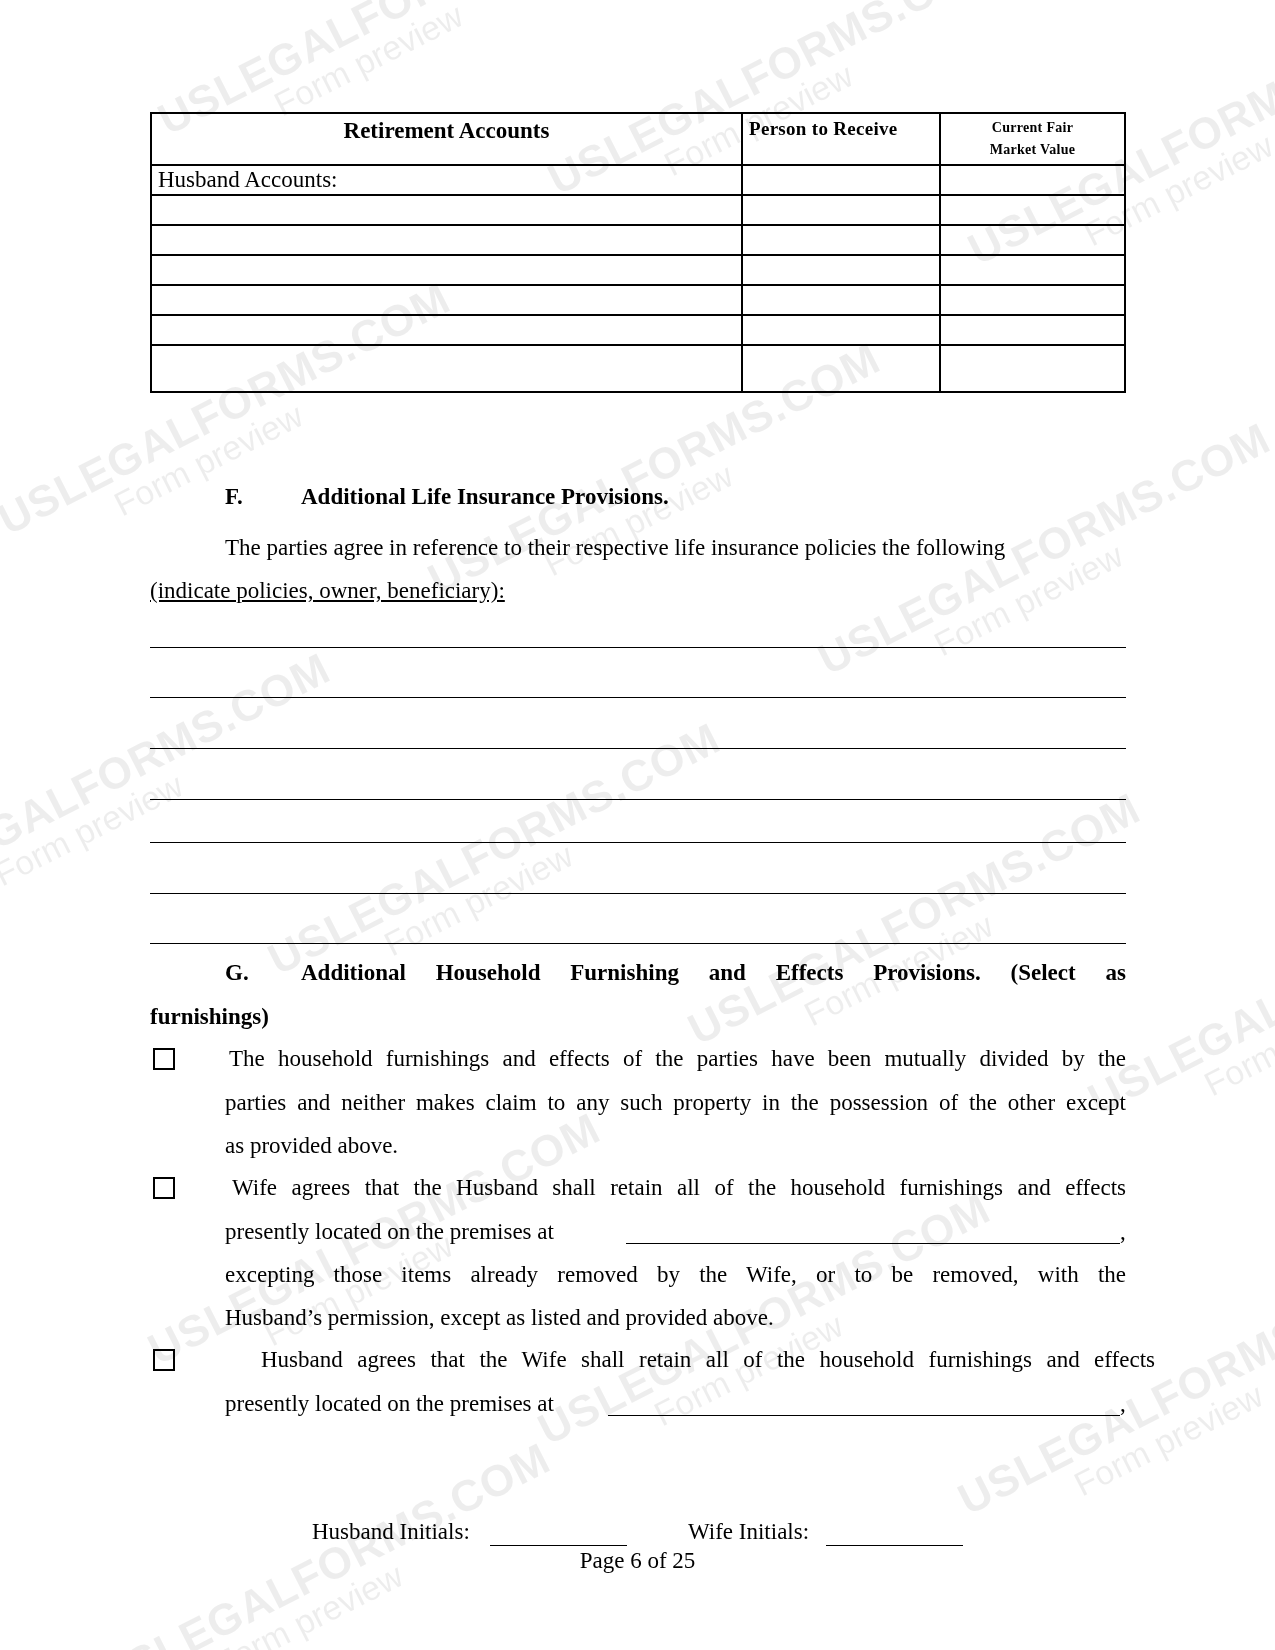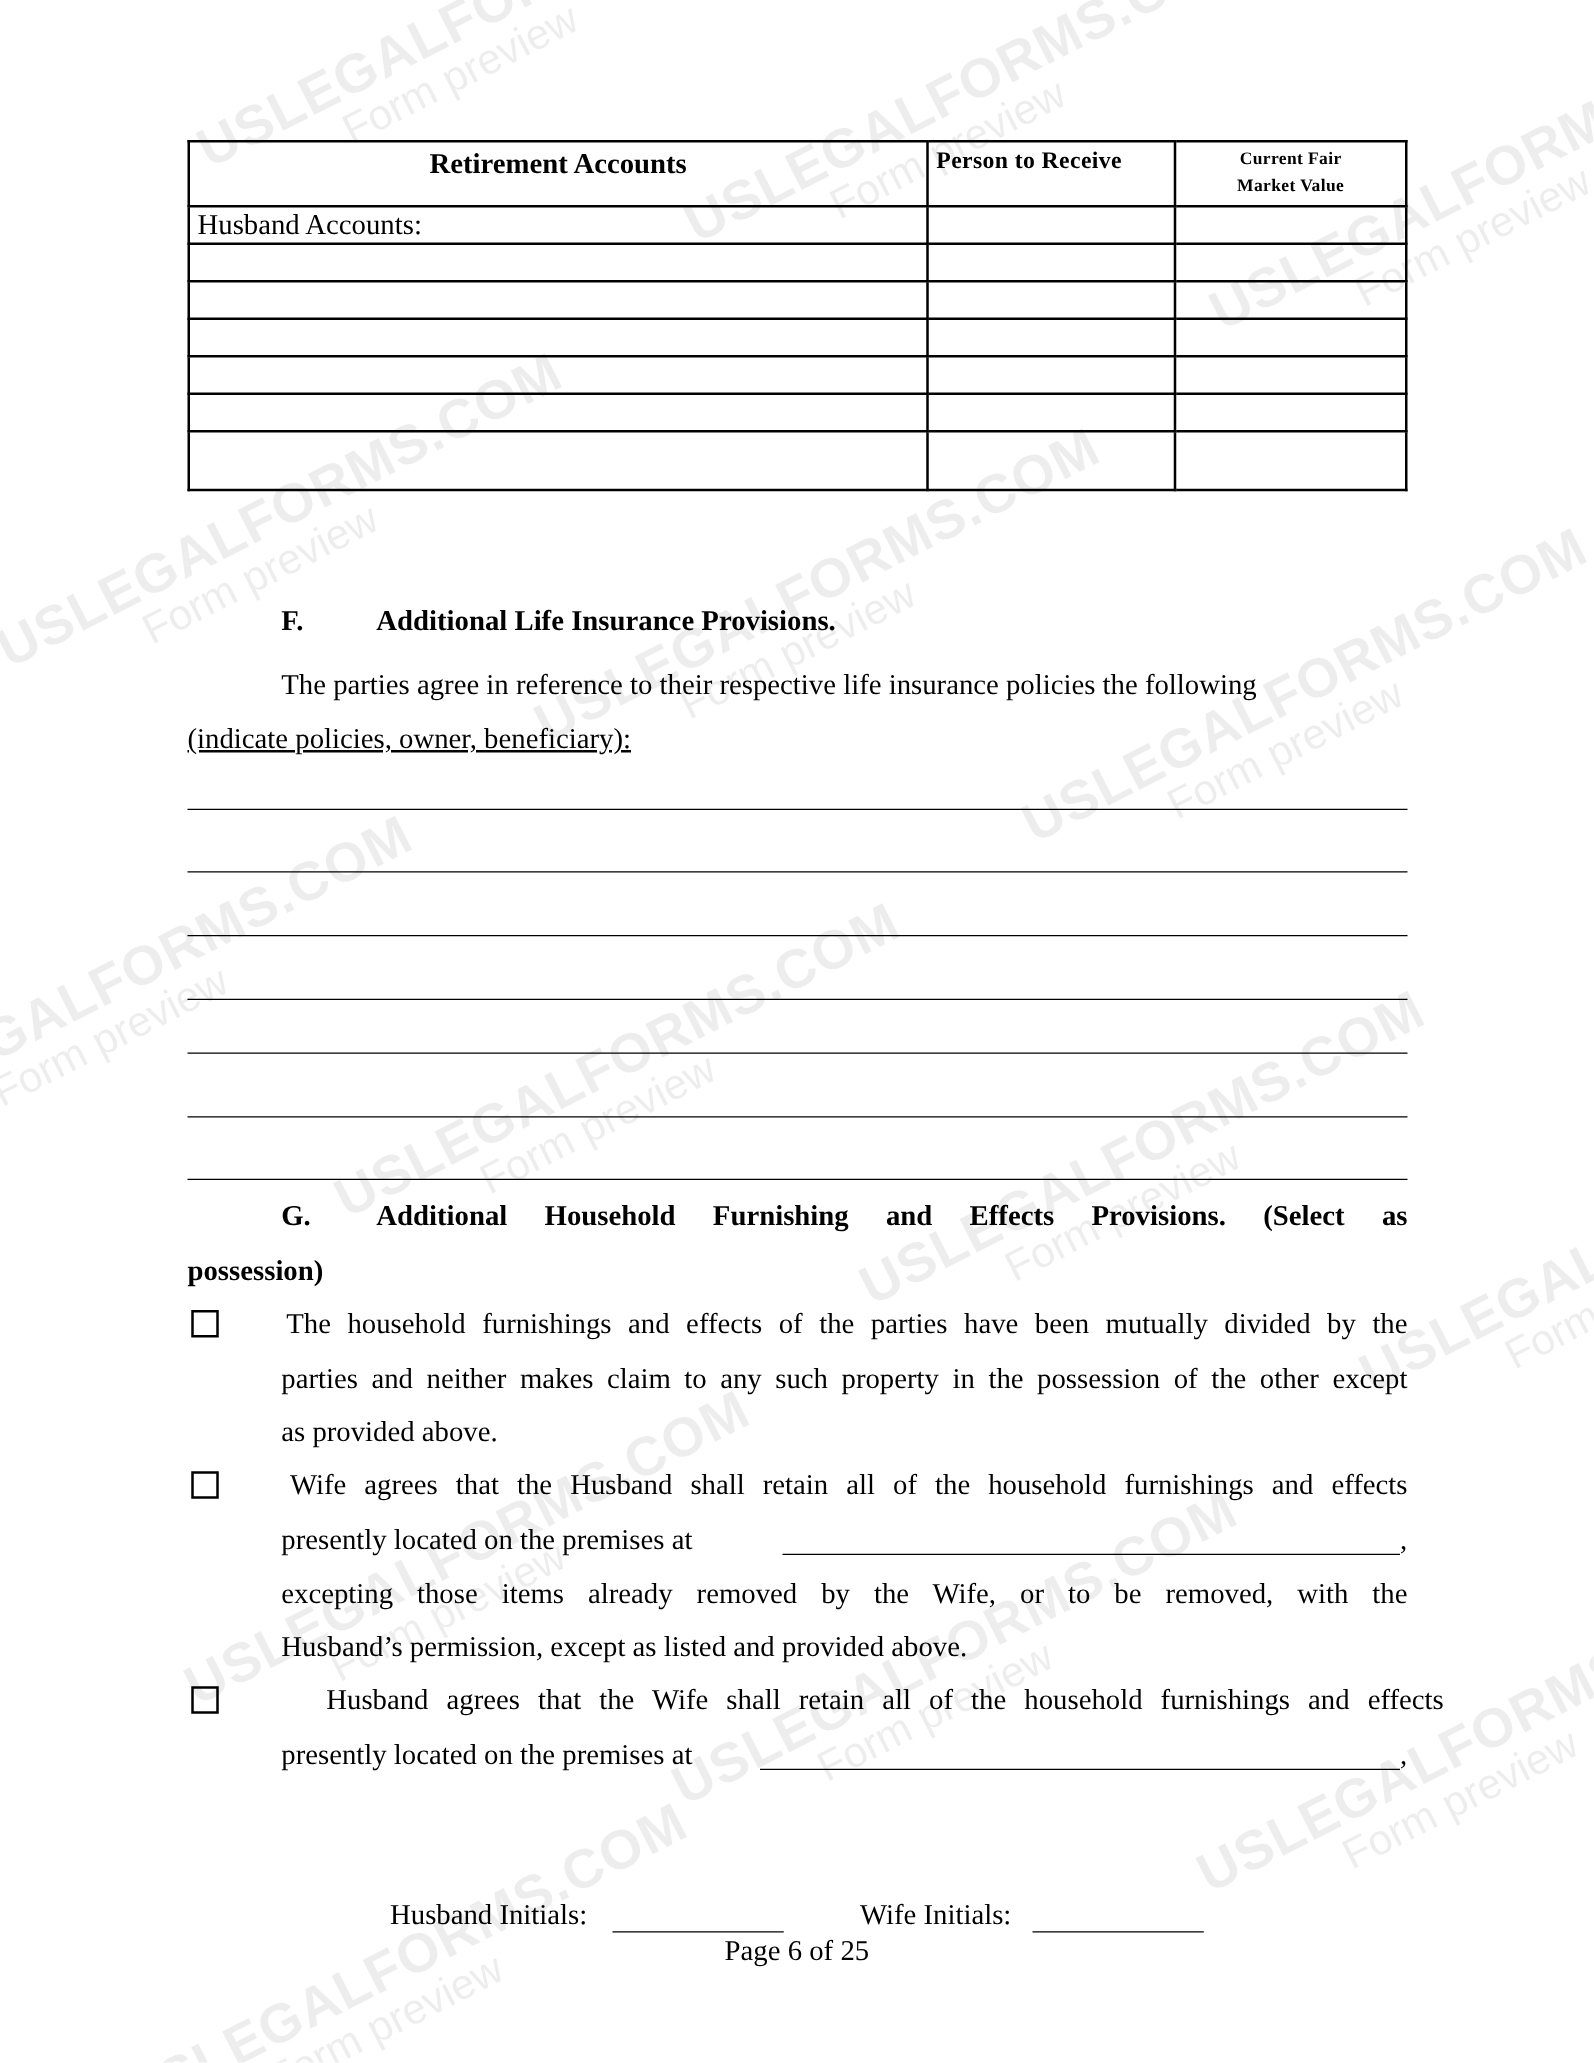--- a/index.html
+++ b/index.html
@@ -144,21 +144,21 @@
 <div class="abs txt b" style="left:301px;top:959px;width:825px;display:flex;justify-content:space-between;">
   <span>Additional</span>
   <span>Household</span>
   <span>Furnishing</span>
   <span>and</span>
   <span>Effects</span>
   <span>Provisions.</span>
   <span>(Select</span>
   <span>as</span>
 </div>
-<div class="abs txt b" style="left:150px;top:1003px;">possession)</div>
+<div class="abs txt b" style="left:150px;top:1003px;">furnishings)</div>
 
 <div class="cb" style="top:1048px;"></div>
 <div class="just" style="top:1045px;left:229px;width:897px;">The household furnishings and effects of the parties have been mutually divided by the</div>
 <div class="just" style="top:1089px;">parties and neither makes claim to any such property in the possession of the other except</div>
 <div class="abs txt" style="left:225px;top:1132px;">as provided above.</div>
 
 <div class="cb" style="top:1177px;"></div>
 <div class="just" style="top:1174px;left:232px;width:894px;">Wife agrees that the Husband shall retain all of the household furnishings and effects</div>
 <div class="abs txt" style="left:225px;top:1218px;">presently located on the premises at</div>
 <div class="abs" style="left:626px;top:1223px;width:494px;height:20px;border-bottom:1.6px solid #000;font-size:22px;"></div>

